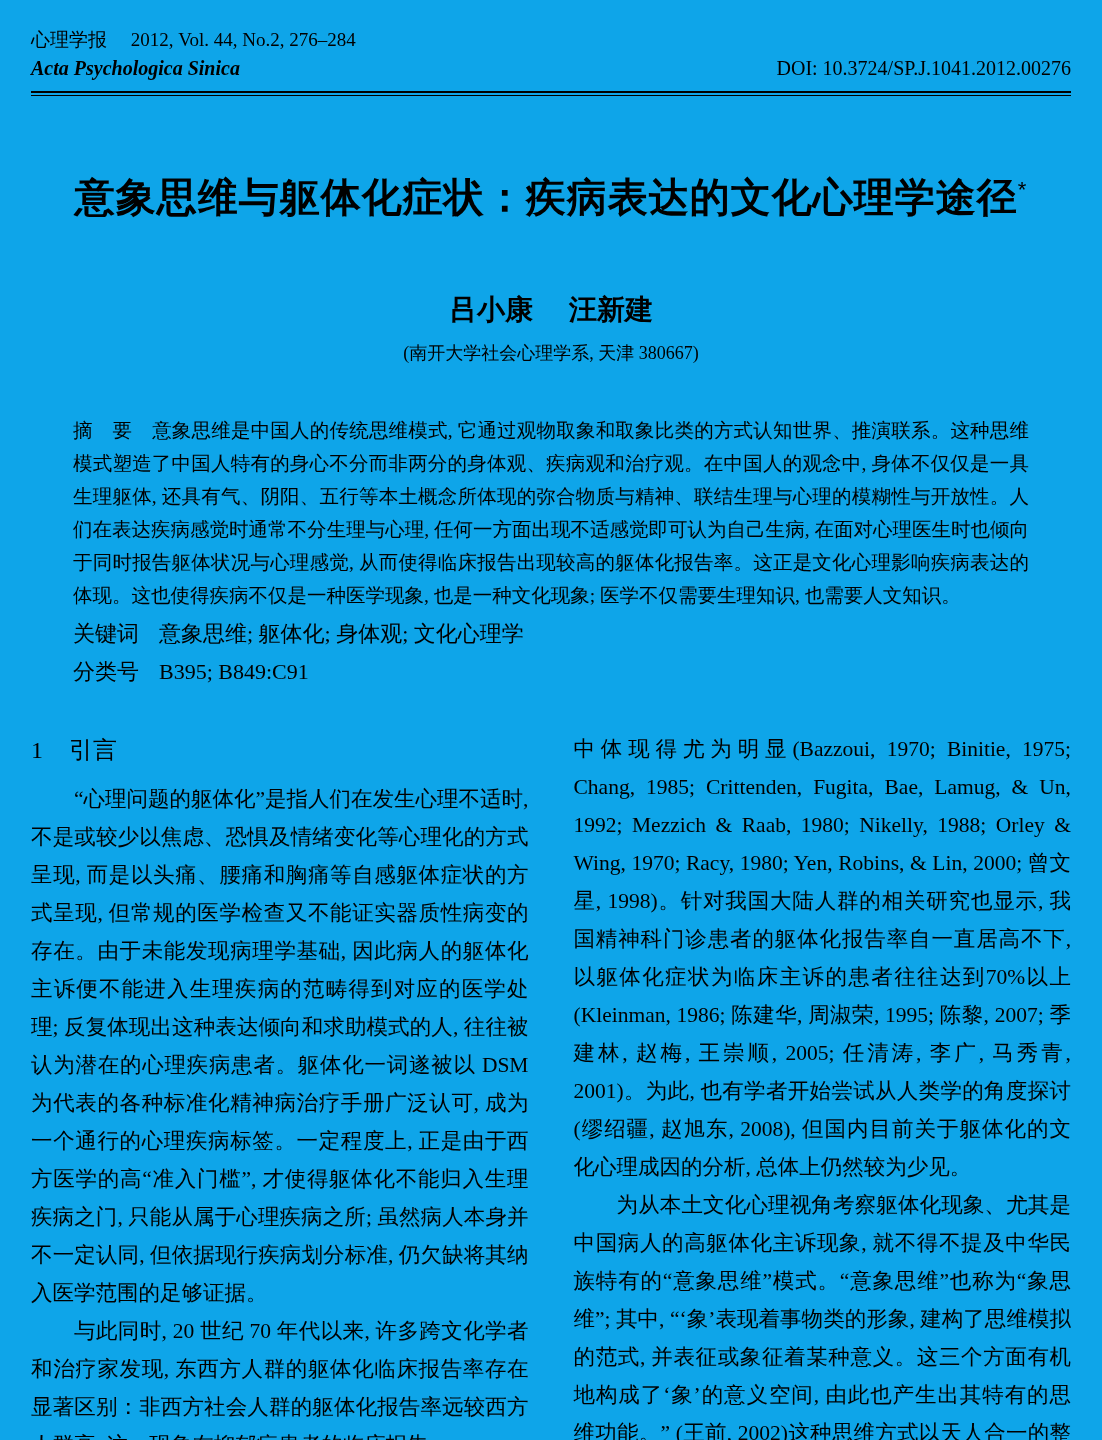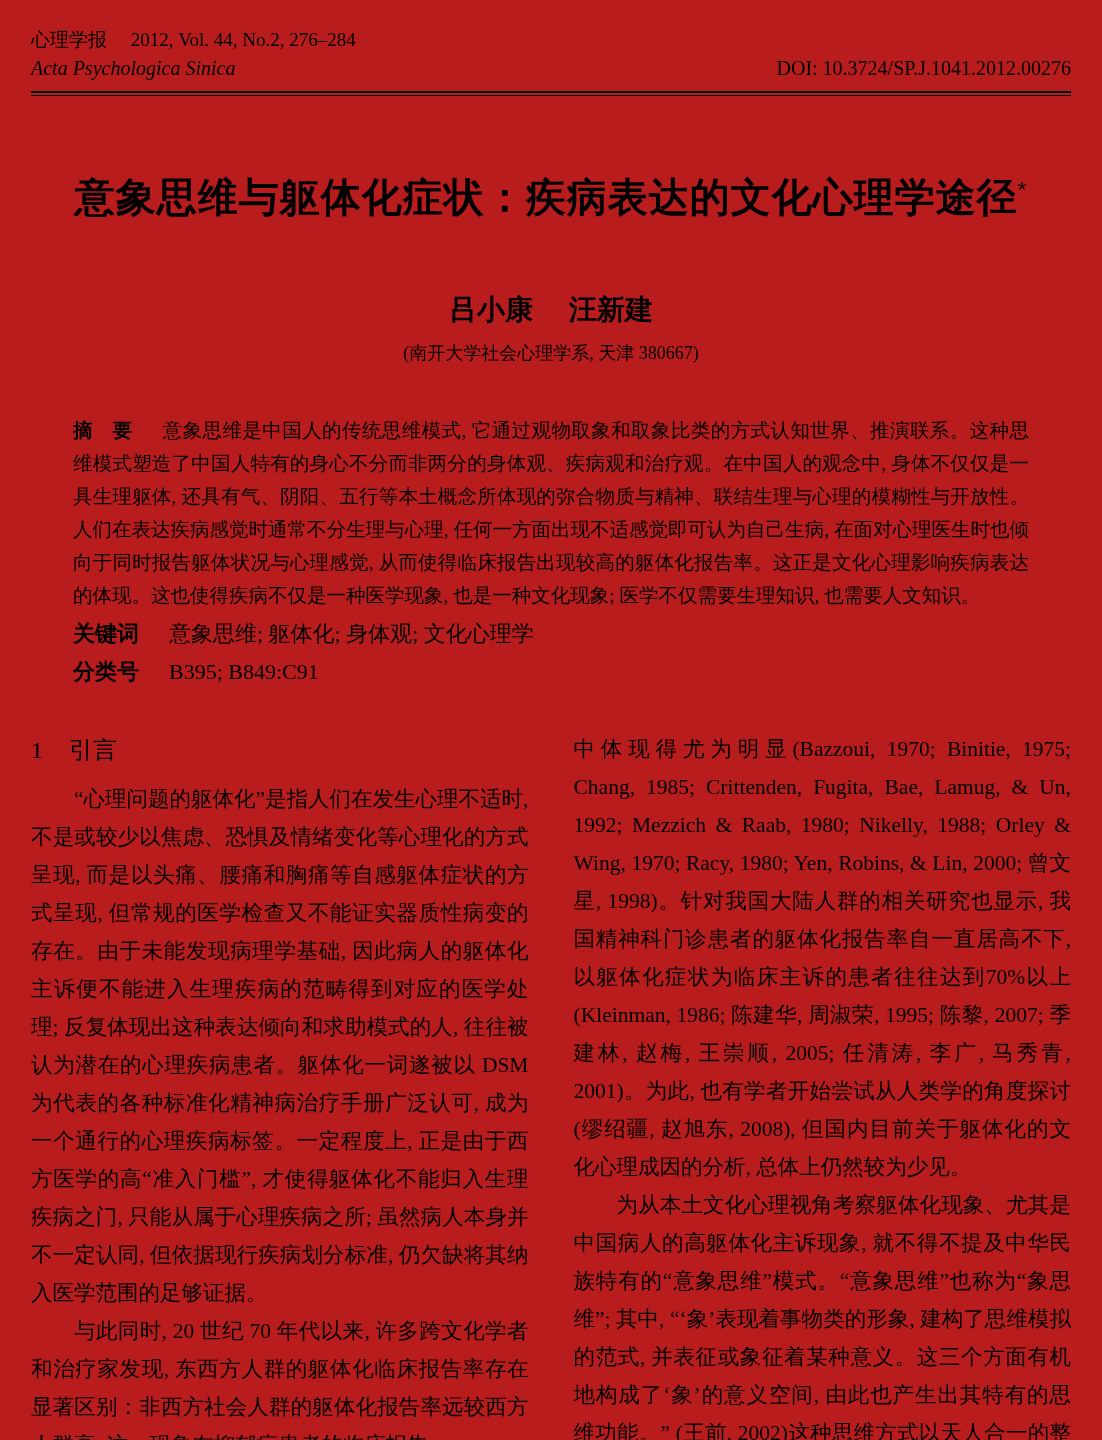--- a/index.html
+++ b/index.html
@@ -2,41 +2,41 @@
 <html><head>
 <meta charset="utf-8">
 <style>
   * { margin: 0; padding: 0; box-sizing: border-box; }
   html, body { background: #ffffff; }
   .page {
     position: relative;
     width: 1102px;
     height: 1440px;
     margin: 0 auto;
-    background: #b91c1c;
+    background: #0ea5e9;
     color: #000000;
     padding: 26px 31px 0 31px;
     overflow: hidden;
     font-family: "Liberation Serif", "DejaVu Serif", serif;
   }
   
   .header {
     display: flex;
     justify-content: space-between;
     align-items: flex-end;
   }
   .journal-zh {
     font-size: 19px;
     line-height: 28px;
     font-family: "Liberation Serif", "DejaVu Serif", serif;
   }
   .journal-en {
     font-size: 20px;
     line-height: 28px;
-    font-weight: normal;
+    font-weight: bold;
     font-style: italic;
     font-family: "Liberation Serif", "DejaVu Serif", serif;
   }
   .doi {
     font-size: 20px;
     line-height: 28px;
     font-family: "Liberation Serif", "DejaVu Serif", serif;
   }
   .header-rule {
     margin-top: 9px;
@@ -74,23 +74,23 @@
     line-height: 26px;
   }
   
   .abstract {
     margin: 48px 42px 0 42px;
     font-size: 19.5px;
     line-height: 33px;
     text-align: justify;
   }
   .meta-label {
-    font-weight: bold;
+    font-weight: normal;
     font-family: "Liberation Sans", "DejaVu Sans", sans-serif;
-    margin-right: 30px;
+    margin-right: 20px;
   }
   .meta-line {
     margin: 5px 42px 0 42px;
     font-size: 22px;
     line-height: 33px;
   }
   
   .body-columns {
     margin-top: 42px;
     display: flex;

